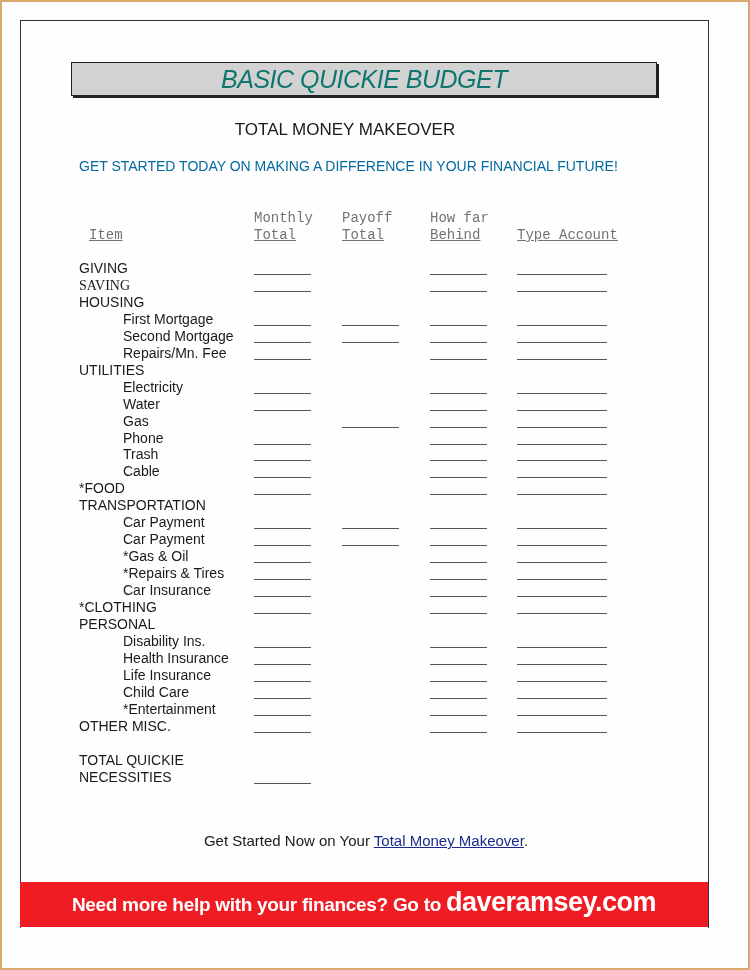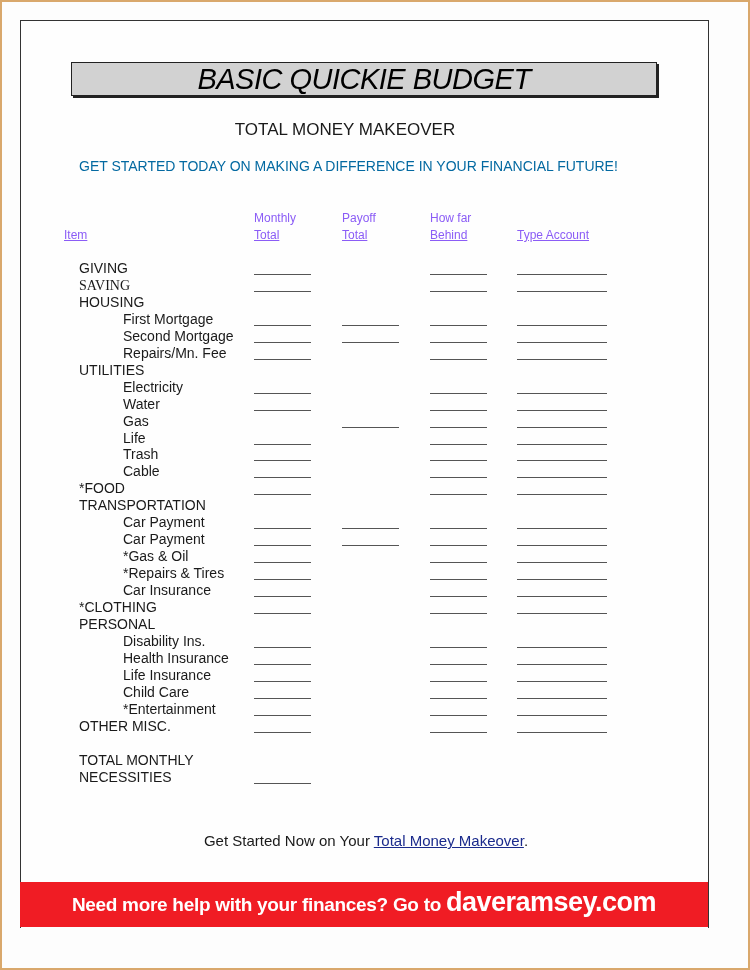--- a/index.html
+++ b/index.html
@@ -18,32 +18,32 @@
     border-left: 1px solid #333; border-right: 1px solid #333; border-top: 1px solid #333;
     background: #fefefe;
   }
   .title-box {
     position: absolute; left: 71px; top: 62px; width: 584px; height: 32px;
     background: #d2d2d2; border: 1px solid #222;
     box-shadow: 2px 2px 0 #222;
     text-align: center;
   }
   .title-text {
-    font-size: 29px; font-style: italic; letter-spacing: -0.5px;
-    line-height: 32px; color: #000000;
+    font-size: 25px; font-style: italic; letter-spacing: -0.5px;
+    line-height: 32px; color: #0f766e;
   }
   .subtitle {
     position: absolute; left: 0; width: 690px; top: 120px;
     text-align: center; font-size: 17px; color: #1a1a1a;
   }
   .tagline {
     position: absolute; left: 79px; top: 158px; font-size: 14px; color: #0369a1;
   }
   .col-head {
-    position: absolute; font-size: 12px; line-height: 17px; color: #8b5cf6;
+    position: absolute; font-size: 14px; line-height: 17px; color: #737373; font-family: Liberation Mono, monospace;
   }
   .col-head .u { text-decoration: underline; }
   .row {
     position: absolute; left: 0; width: 688px; height: 17px; padding-left: 36px;
   }
   .row .label {
     position: absolute; font-size: 14px; line-height: 17px; top: 0; white-space: nowrap;
   }
   .row .label.top { left: 79px; }
   .row .label.sub { left: 123px; }
@@ -73,21 +73,21 @@
 <div class="outer-frame"></div>
 <div class="page-box"></div>
 
 <div class="title-box">
   <span class="title-text">BASIC QUICKIE BUDGET</span>
 </div>
 
 <div class="subtitle">TOTAL MONEY MAKEOVER</div>
 <div class="tagline">GET STARTED TODAY ON MAKING A DIFFERENCE IN YOUR FINANCIAL FUTURE!</div>
 
-<div class="col-head" style="left:64px; top:227px;">
+<div class="col-head" style="left:89px; top:227px;">
   <span class="u">Item</span>
 </div>
 <div class="col-head" style="left:254px; top:210px;">
   <div>Monthly</div>
   <div class="u">Total</div>
 </div>
 <div class="col-head" style="left:342px; top:210px;">
   <div>Payoff</div>
   <div class="u">Total</div>
 </div>
@@ -150,21 +150,21 @@
       <span class="blank c3"></span>
       <span class="blank c4"></span>
     </div>
     <div class="row" style="top: 412.55px;">
       <span class="label sub">Gas</span>
       <span class="blank c2"></span>
       <span class="blank c3"></span>
       <span class="blank c4"></span>
     </div>
     <div class="row" style="top: 429.5px;">
-      <span class="label sub">Life</span>
+      <span class="label sub">Phone</span>
       <span class="blank c1"></span>
       <span class="blank c3"></span>
       <span class="blank c4"></span>
     </div>
     <div class="row" style="top: 446.45px;">
       <span class="label sub">Trash</span>
       <span class="blank c1"></span>
       <span class="blank c3"></span>
       <span class="blank c4"></span>
     </div>
@@ -257,21 +257,21 @@
     <div class="row" style="top: 717.65px;">
       <span class="label top">OTHER MISC.</span>
       <span class="blank c1"></span>
       <span class="blank c3"></span>
       <span class="blank c4"></span>
     </div>
     <div class="row" style="top: 734.6px;">
       <span class="label top"></span>
     </div>
     <div class="row" style="top: 751.55px;">
-      <span class="label top">TOTAL MONTHLY</span>
+      <span class="label top">TOTAL QUICKIE</span>
     </div>
     <div class="row" style="top: 768.5px;">
       <span class="label top">NECESSITIES</span>
       <span class="blank c1"></span>
     </div>
   </div>
 
 <div class="footer-line">
   <span>Get Started Now on Your </span><a>Total Money Makeover</a><span>.</span>
 </div>

